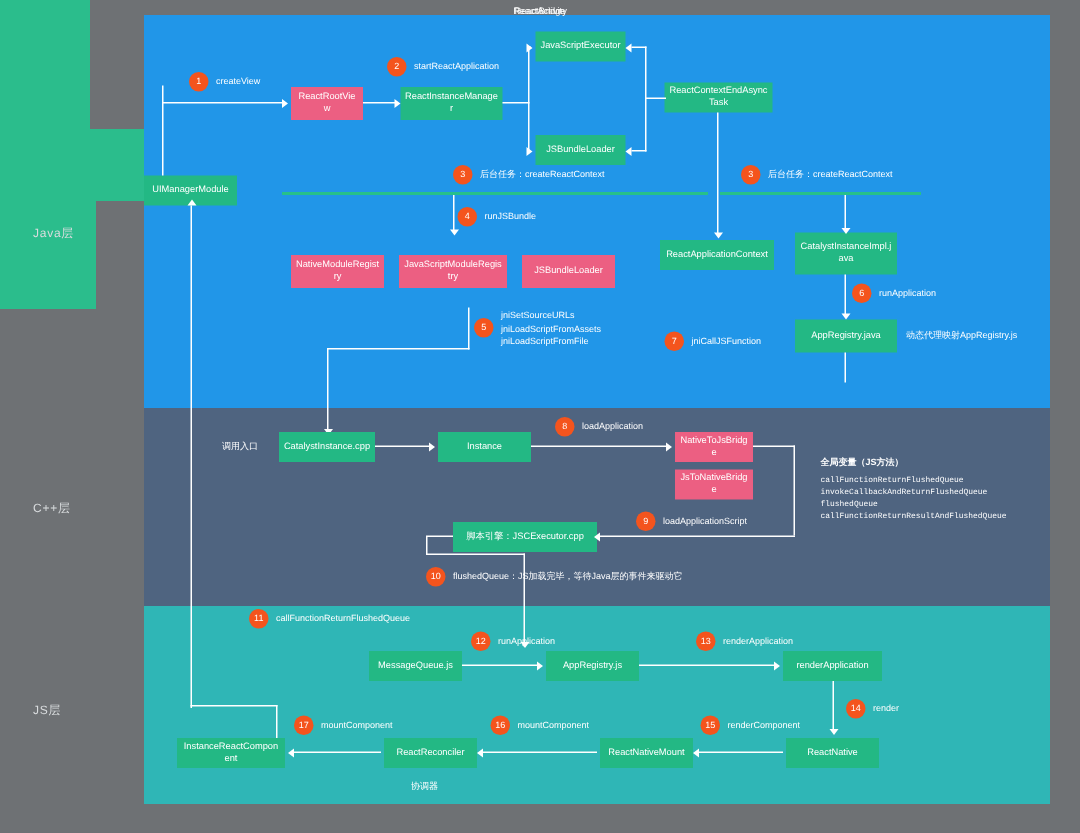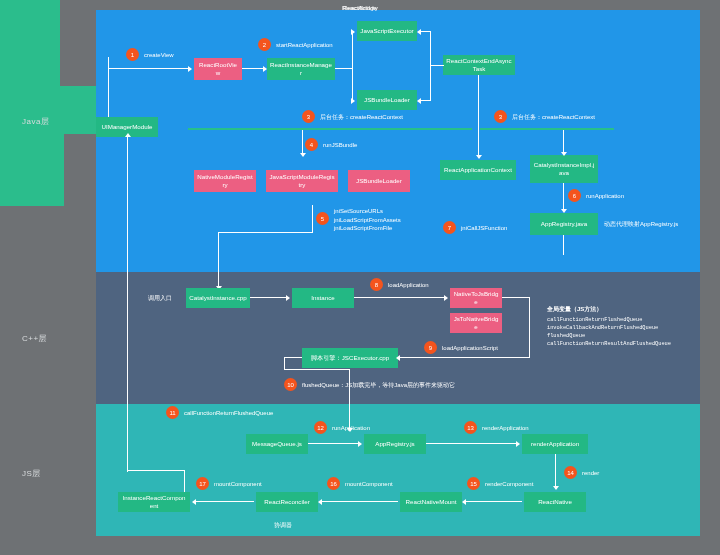--- a/index.html
+++ b/index.html
@@ -67,21 +67,21 @@
 </style>
 </head>
 <body>
 
 <div id="root">
 
   <div class="band band-java"></div>
   <div class="band band-cpp"></div>
   <div class="band band-js"></div>
 
-  <div class="layer-label" style="top:116px">Java层</div>
+  <div class="layer-label" style="top:150px">Java层</div>
   <div class="layer-label" style="top:333px">C++层</div>
   <div class="layer-label" style="top:468px">JS层</div>
 
   <div class="grp" style="left:188px;top:27px;width:60px;height:86px;">
     <div class="grp-title">ReactActivity</div>
   </div>
   <div class="node pink" style="left:194px;top:58px;width:48px;height:22px;">ReactRootView</div>
 
   <div class="node green" style="left:267px;top:58px;width:68px;height:22px;">ReactInstanceManager</div>
 

